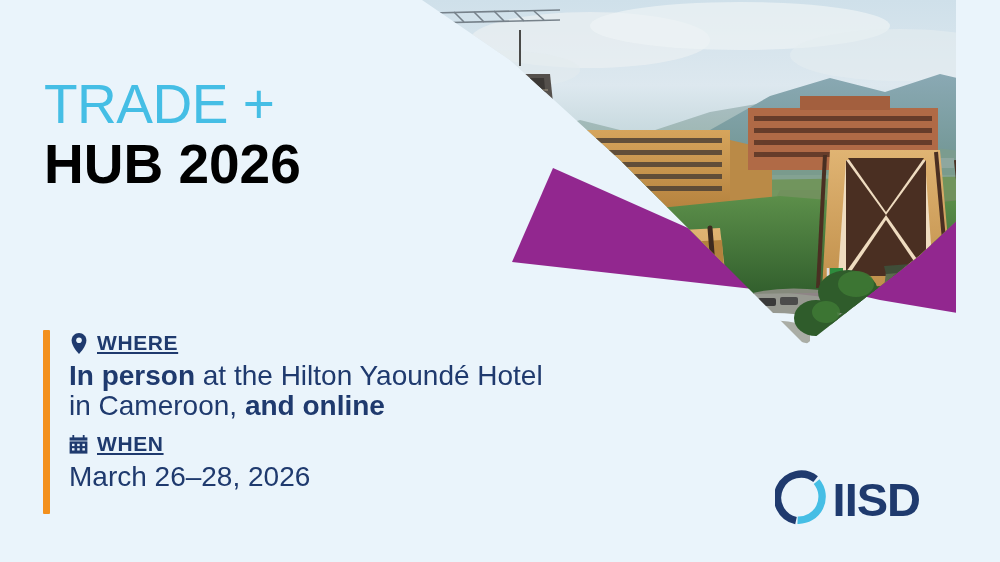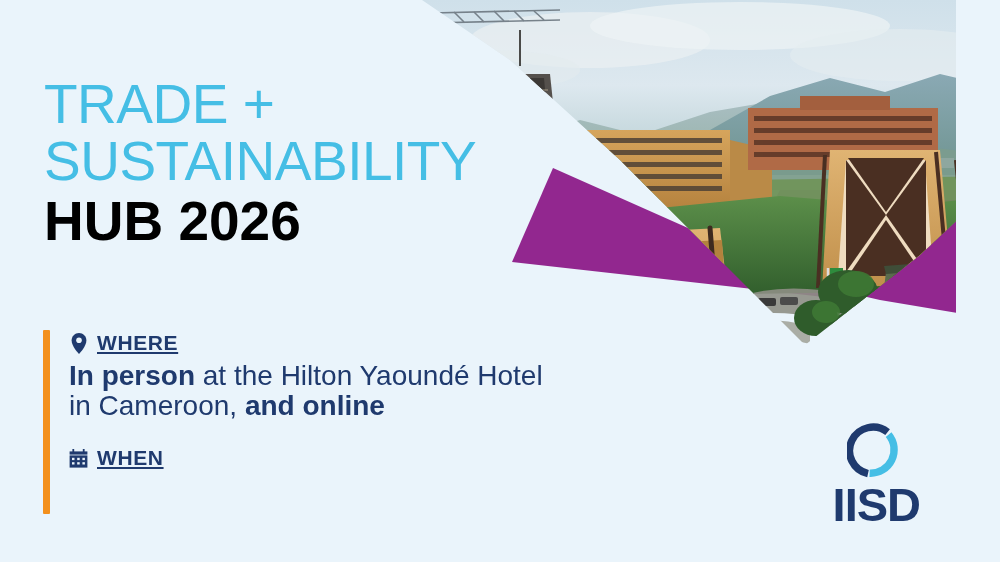--- a/index.html
+++ b/index.html
@@ -80,21 +80,21 @@
     top: 0;
     width: 7px;
     height: 184px;
     background: #f3901d;
     border-radius: 1px;
   }
   .detail-group {
     margin-bottom: 0;
   }
   .detail-group + .detail-group {
-    margin-top: 24px;
+    margin-top: 10px;
   }
   .detail-head {
     display: flex;
     align-items: center;
     gap: 9px;
     color: #1f3a6e;
     font-weight: 700;
     font-size: 21px;
     letter-spacing: 0.6px;
     line-height: 26px;
@@ -119,21 +119,20 @@
   }
 
   
   .logo {
     position: absolute;
     right: 36px;
     bottom: 34px;
     display: flex;
     align-items: center;
     gap: 0;
-    flex-direction: column;
   }
   .logo .mark {
     width: 58px;
     height: 58px;
     display: block;
   }
   .logo .wordmark {
     font-size: 47px;
     font-weight: 700;
     color: #1f3a6e;
@@ -332,21 +331,20 @@
         </g>
 
         <polygon points="506,272 556,268 560,284 504,288" fill="#5a6b4e"></polygon>
         <polygon points="504,266 560,262 556,270 506,274" fill="#3f4d38"></polygon>
       </g>
     </svg>
   </div>
 
   <div class="headline">
     <span class="line line1">TRADE +</span>
-    <span class="line line2">SUSTAINABILITY</span>
     <span class="line line3">HUB 2026</span>
   </div>
 
   <div class="details">
     <div class="accent-bar"></div>
 
     <div class="detail-group">
       <div class="detail-head">
         <span class="ico">
           <svg width="16" height="21" viewBox="0 0 16 21" xmlns="http://www.w3.org/2000/svg">
@@ -375,20 +373,21 @@
               <rect x="8.2" y="8.8" width="2.5" height="2.3"></rect>
               <rect x="13.4" y="8.8" width="2.5" height="2.3"></rect>
               <rect x="3.0" y="13.2" width="2.5" height="2.3"></rect>
               <rect x="8.2" y="13.2" width="2.5" height="2.3"></rect>
               <rect x="13.4" y="13.2" width="2.5" height="2.3"></rect>
             </g>
           </svg>
         </span>
         <span>WHEN</span>
       </div>
+      <div class="detail-body">March 26–28, 2026</div>
     </div>
   </div>
 
   <div class="logo">
     <span>
       <svg class="mark" viewBox="0 0 58 58" xmlns="http://www.w3.org/2000/svg">
 
         <path d="M40.6 9.2 A23.5 23.5 0 1 0 21.0 50.6" fill="none" stroke="#1F3A6E" stroke-width="7.4" stroke-linecap="butt"></path>
 
         <path d="M41.6 11.6 A23.5 23.5 0 0 1 22.6 50.2" fill="none" stroke="#45BEE5" stroke-width="7.4" stroke-linecap="butt"></path>

